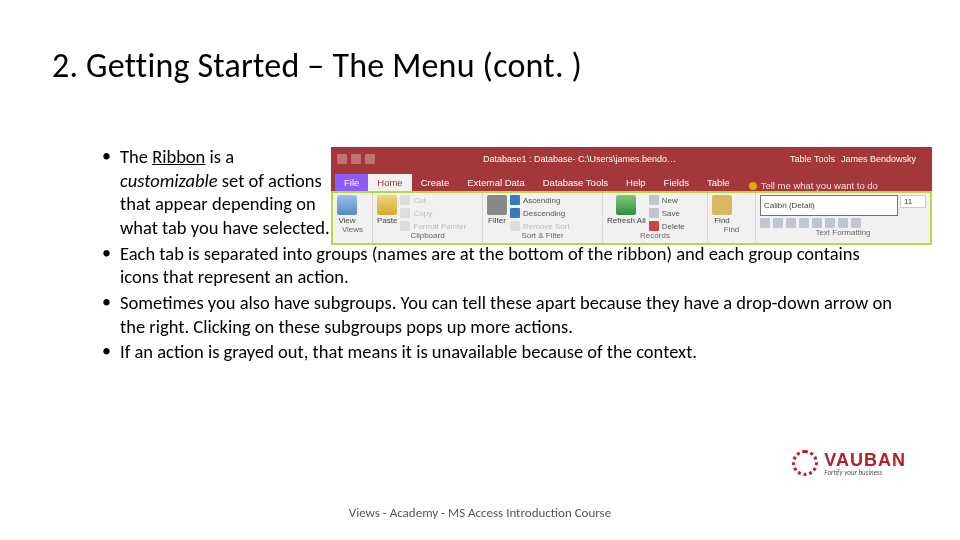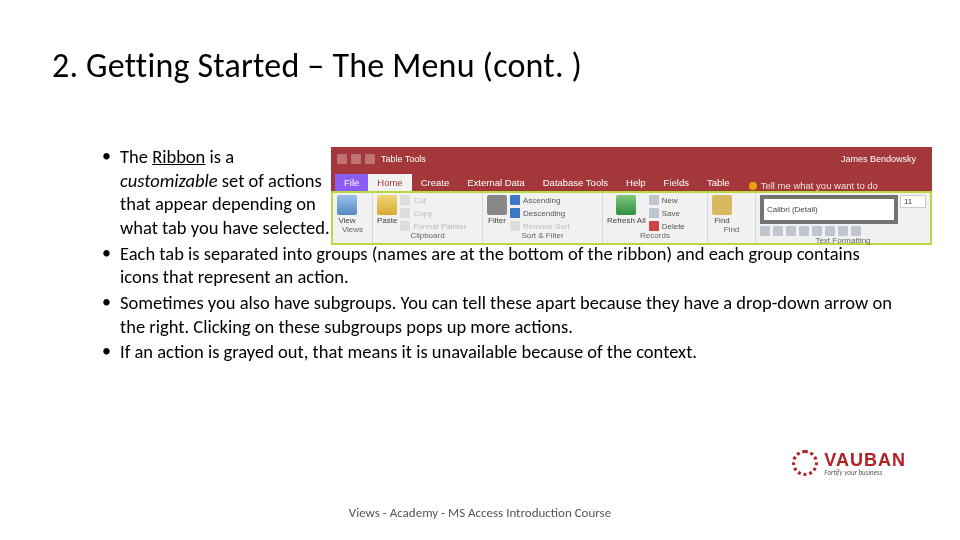--- a/index.html
+++ b/index.html
@@ -163,20 +163,21 @@
   </ul>
 </div>
 
 <div class="ribbon-shot">
   <div class="ribbon-titlebar">
     <div class="qat">
       <div class="ico"></div>
       <div class="ico"></div>
       <div class="ico"></div>
     </div>
+    <div class="titlebar-title">Database1 : Database- C:\Users\james.bendo…</div>
     <div class="tool-tabs">Table Tools</div>
     <div class="user">James Bendowsky</div>
   </div>
   <div class="ribbon-tabs">
     <div class="tab file">File</div>
     <div class="tab active">Home</div>
     <div class="tab">Create</div>
     <div class="tab">External Data</div>
     <div class="tab">Database Tools</div>
     <div class="tab">Help</div>
@@ -271,21 +272,21 @@
         <div class="big-btn">
           <div class="big-ico" style="background:#d8b860"></div>
           <span>Find</span>
         </div>
       </div>
       <div class="group-label">Find</div>
     </div>
     <div class="group" style="flex:1;border-right:none">
       <div class="group-inner" style="flex-direction:column;gap:2px;align-items:stretch">
         <div style="display:flex;gap:2px">
-          <div style="flex:1;height:29px;background:#fff;border:4px solid #737373;font-size:8px;padding:0 3px;display:flex;align-items:center;color:#444">Calibri (Detail)</div>
+          <div style="flex:1;height:21px;background:#fff;border:1px solid #737373;font-size:8px;padding:0 3px;display:flex;align-items:center;color:#444">Calibri (Detail)</div>
           <div style="width:26px;height:13px;background:#fff;border:1px solid #ccc;font-size:8px;padding:0 3px;display:flex;align-items:center;color:#444">11</div>
         </div>
         <div style="display:flex;gap:3px">
           <div class="sml-ico"></div>
           <div class="sml-ico"></div>
           <div class="sml-ico"></div>
           <div class="sml-ico"></div>
           <div class="sml-ico"></div>
           <div class="sml-ico"></div>
           <div class="sml-ico"></div>

